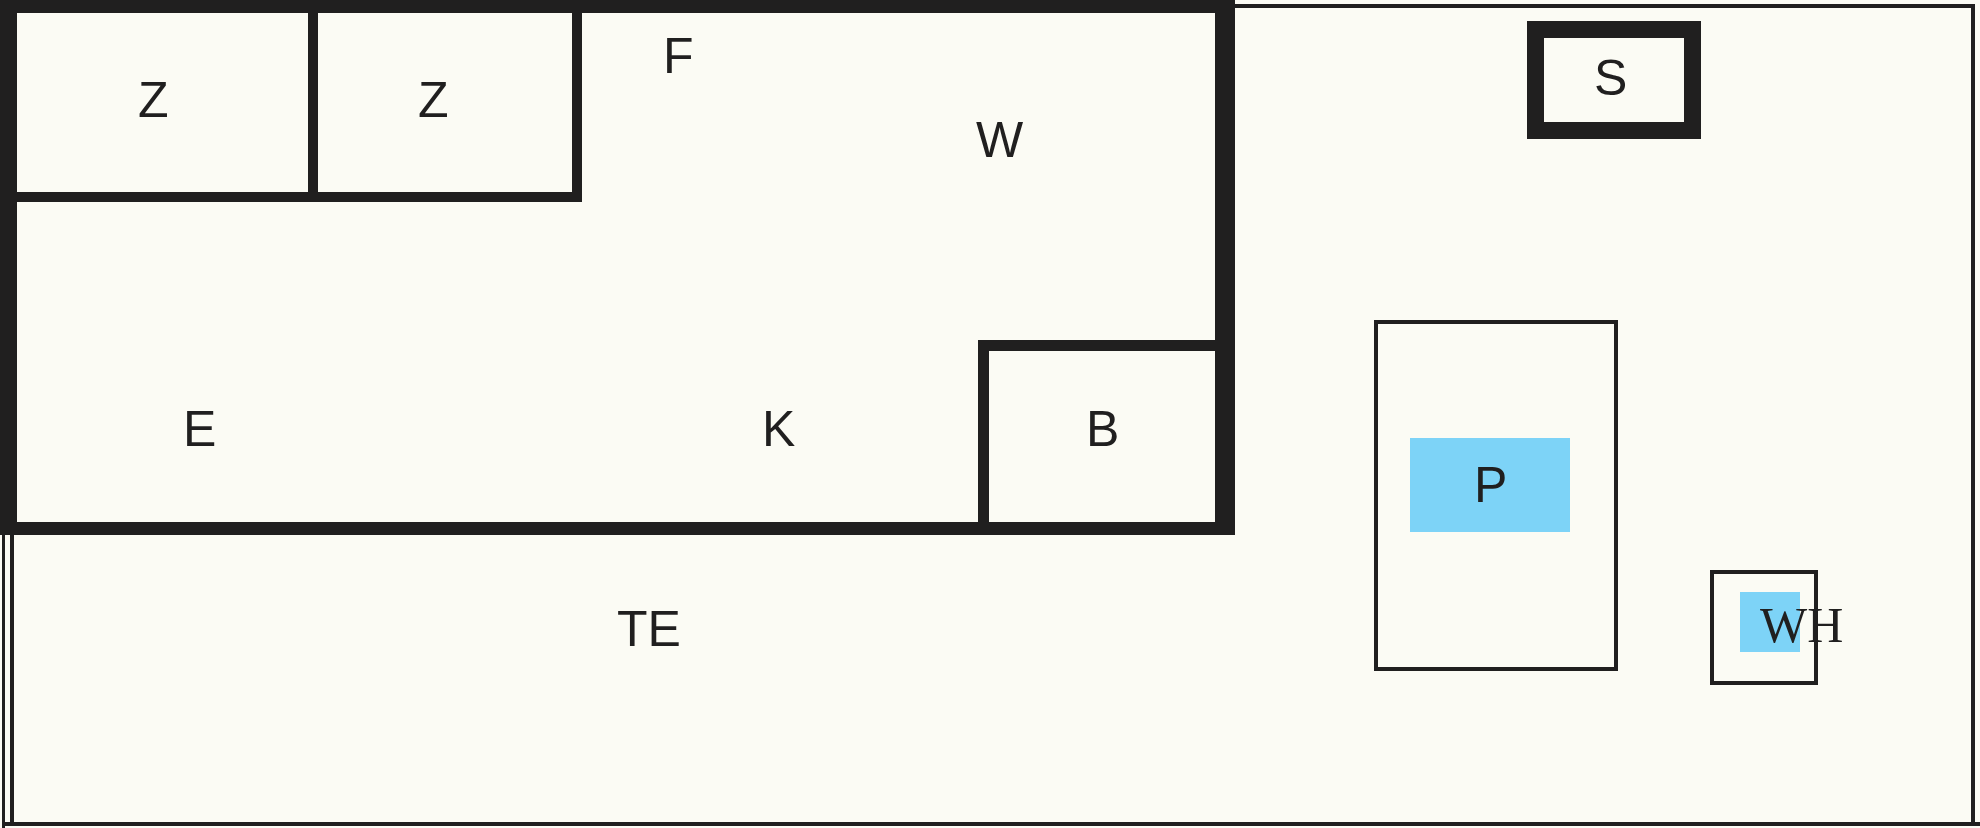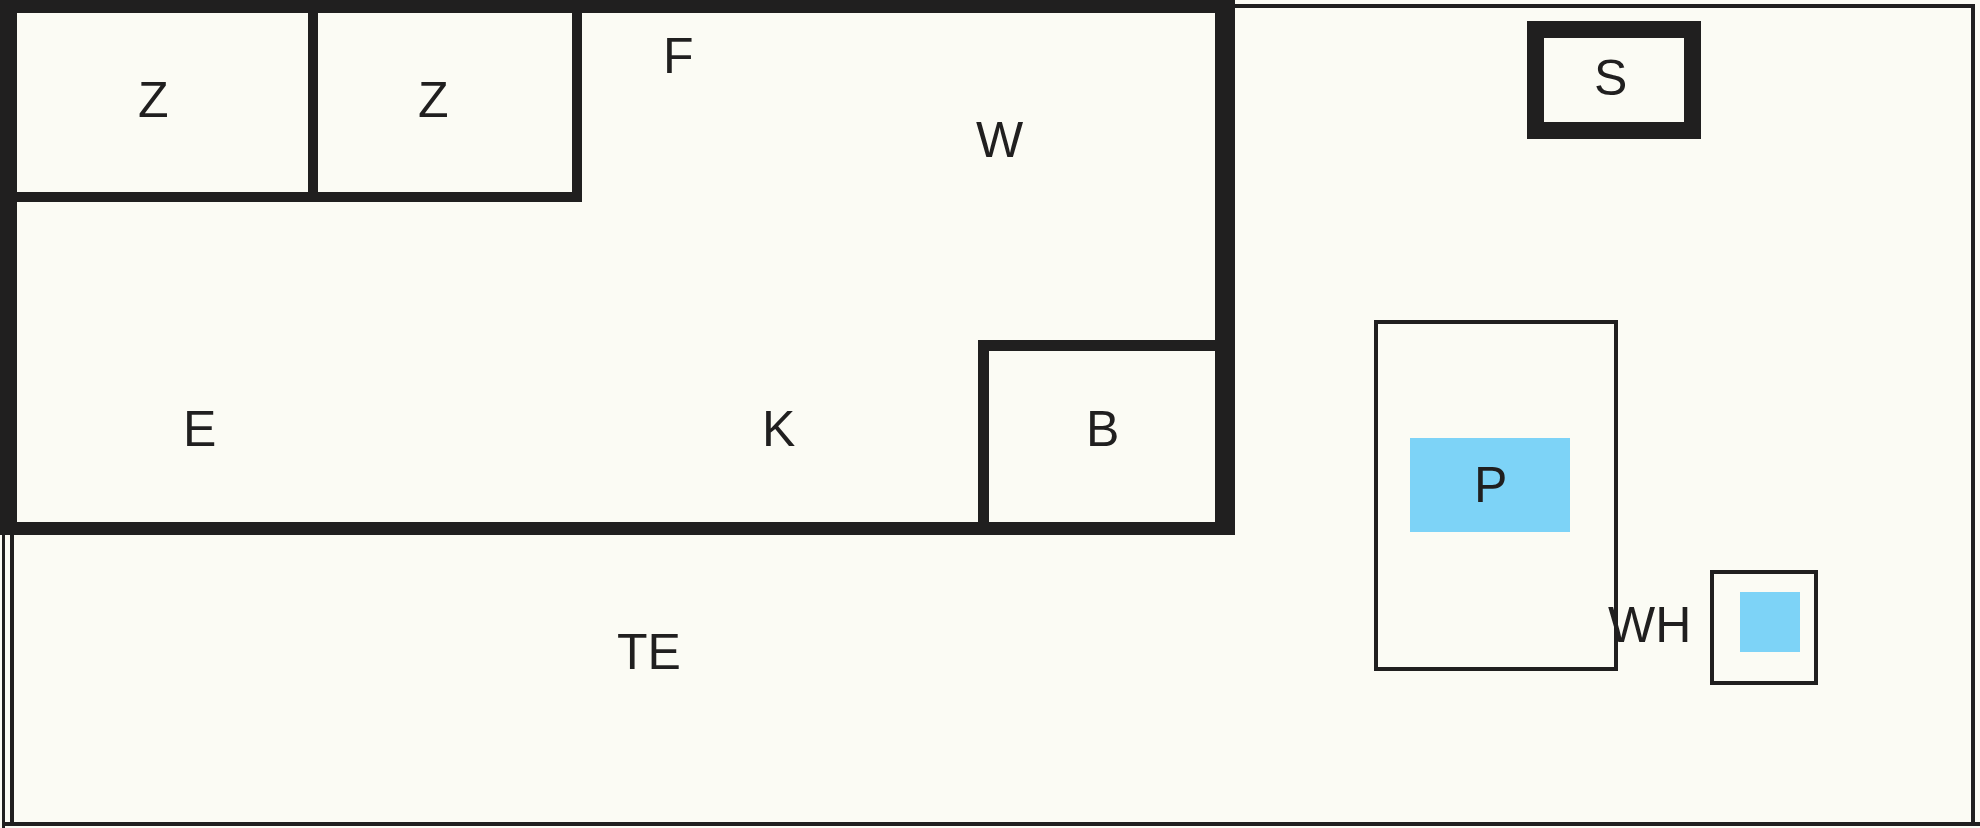--- a/index.html
+++ b/index.html
@@ -85,21 +85,21 @@
   <div class="label lbl-lg" style="left:663px; top:31px;">F</div>
 
   <div class="label lbl-lg" style="left:976px; top:115px;">W</div>
 
   <div class="label lbl-lg" style="left:183px; top:404px;">E</div>
 
   <div class="label lbl-lg" style="left:762px; top:404px;">K</div>
 
   <div class="label lbl-lg" style="left:1086px; top:404px;">B</div>
 
-  <div class="label lbl-lg" style="left:617px; top:604px;margin-top:23px;">TE</div>
+  <div class="label lbl-lg" style="left:617px; top:604px;">TE</div>
 
   <div class="label lbl-lg" style="left:1594px; top:53px;">S</div>
 
   <div class="label lbl-lg" style="left:1474px; top:460px;">P</div>
 
-  <div class="label lbl-lg" style="left:1608px; top:600px;">WH</div>
+  <div class="label lbl-lg" style="left:1760px; top:600px;font-family:Liberation Serif, serif;">WH</div>
 
 </div>
 
 </body></html>

